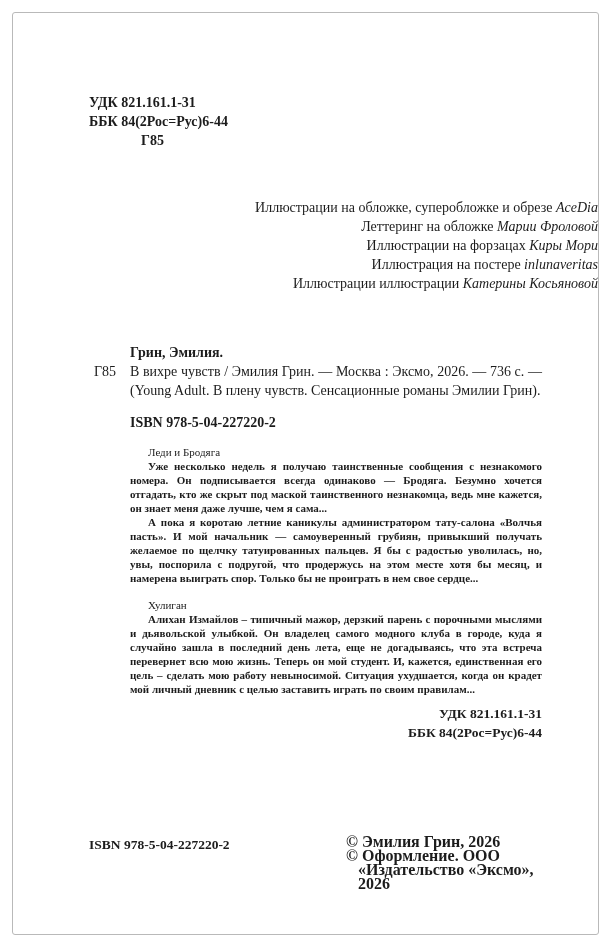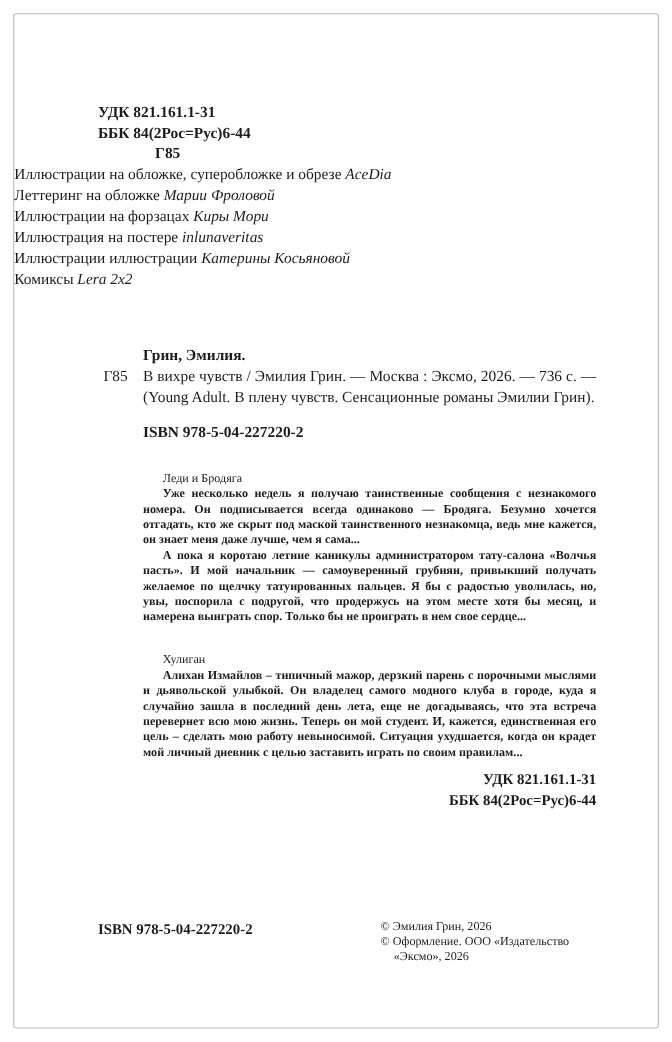--- a/index.html
+++ b/index.html
@@ -28,21 +28,22 @@
     line-height: 19px;
   }
   .codes-top {
     margin: 80px 0 0 76px;
     font-weight: bold;
   }
   .codes-top .code-letter {
     margin-left: 52px;
   }
   .credits {
-    text-align: left;
+    margin-top: 48px;
+    text-align: right;
   }
   .credit-line .credit-name {
     font-style: italic;
   }
   .biblio {
     margin: 50px 56px 0 117px;
   }
   .biblio .author {
     font-weight: bold;
   }
@@ -59,21 +60,21 @@
     margin: 13px 0 0 117px;
     font-weight: bold;
   }
   .annotation {
     margin: 7px 56px 0 117px;
     font-size: 11px;
     line-height: 14px;
   }
   .ann-title {
     text-indent: 18px;
-    margin-top: 25px;
+    margin-top: 13px;
   }
   .ann-para {
     text-indent: 18px;
     text-align: justify;
     font-weight: bold;
   }
   .codes-right {
     margin: 8px 56px 0 0;
     text-align: right;
     font-weight: bold;
@@ -88,23 +89,23 @@
     display: flex;
     justify-content: space-between;
     align-items: flex-start;
   }
   .footer .isbn-footer {
     font-weight: bold;
     font-size: 13.5px;
   }
   .copyrights {
     width: 196px;
-    font-size: 11px;
+    font-size: 16px;
     line-height: 14px;
-    font-weight: normal;
+    font-weight: bold;
   }
   .copyrights .copy-line {
     padding-left: 12px;
     text-indent: -12px;
   }
 </style>
 </head>
 <body>
 
 <div class="frame"></div>
@@ -125,23 +126,20 @@
       <span>Леттеринг на обложке </span><span class="credit-name">Марии Фроловой</span>
     </div>
     <div class="credit-line">
       <span>Иллюстрации на форзацах </span><span class="credit-name">Киры Мори</span>
     </div>
     <div class="credit-line">
       <span>Иллюстрация на постере </span><span class="credit-name">inlunaveritas</span>
     </div>
     <div class="credit-line">
       <span>Иллюстрации иллюстрации </span><span class="credit-name">Катерины Косьяновой</span>
-    </div>
-    <div class="credit-line">
-      <span>Комиксы </span><span class="credit-name">Lera 2x2</span>
     </div>
   </div>
 
   <div class="biblio">
     <div class="author">Грин, Эмилия.</div>
     <div class="entry">
       <span class="hang-code">Г85</span>
       <span>В вихре чувств / Эмилия Грин. — Москва : Эксмо, 2026. — 736 с. — (Young Adult. В плену чувств. Сенсационные романы Эмилии Грин).</span>
     </div>
   </div>

